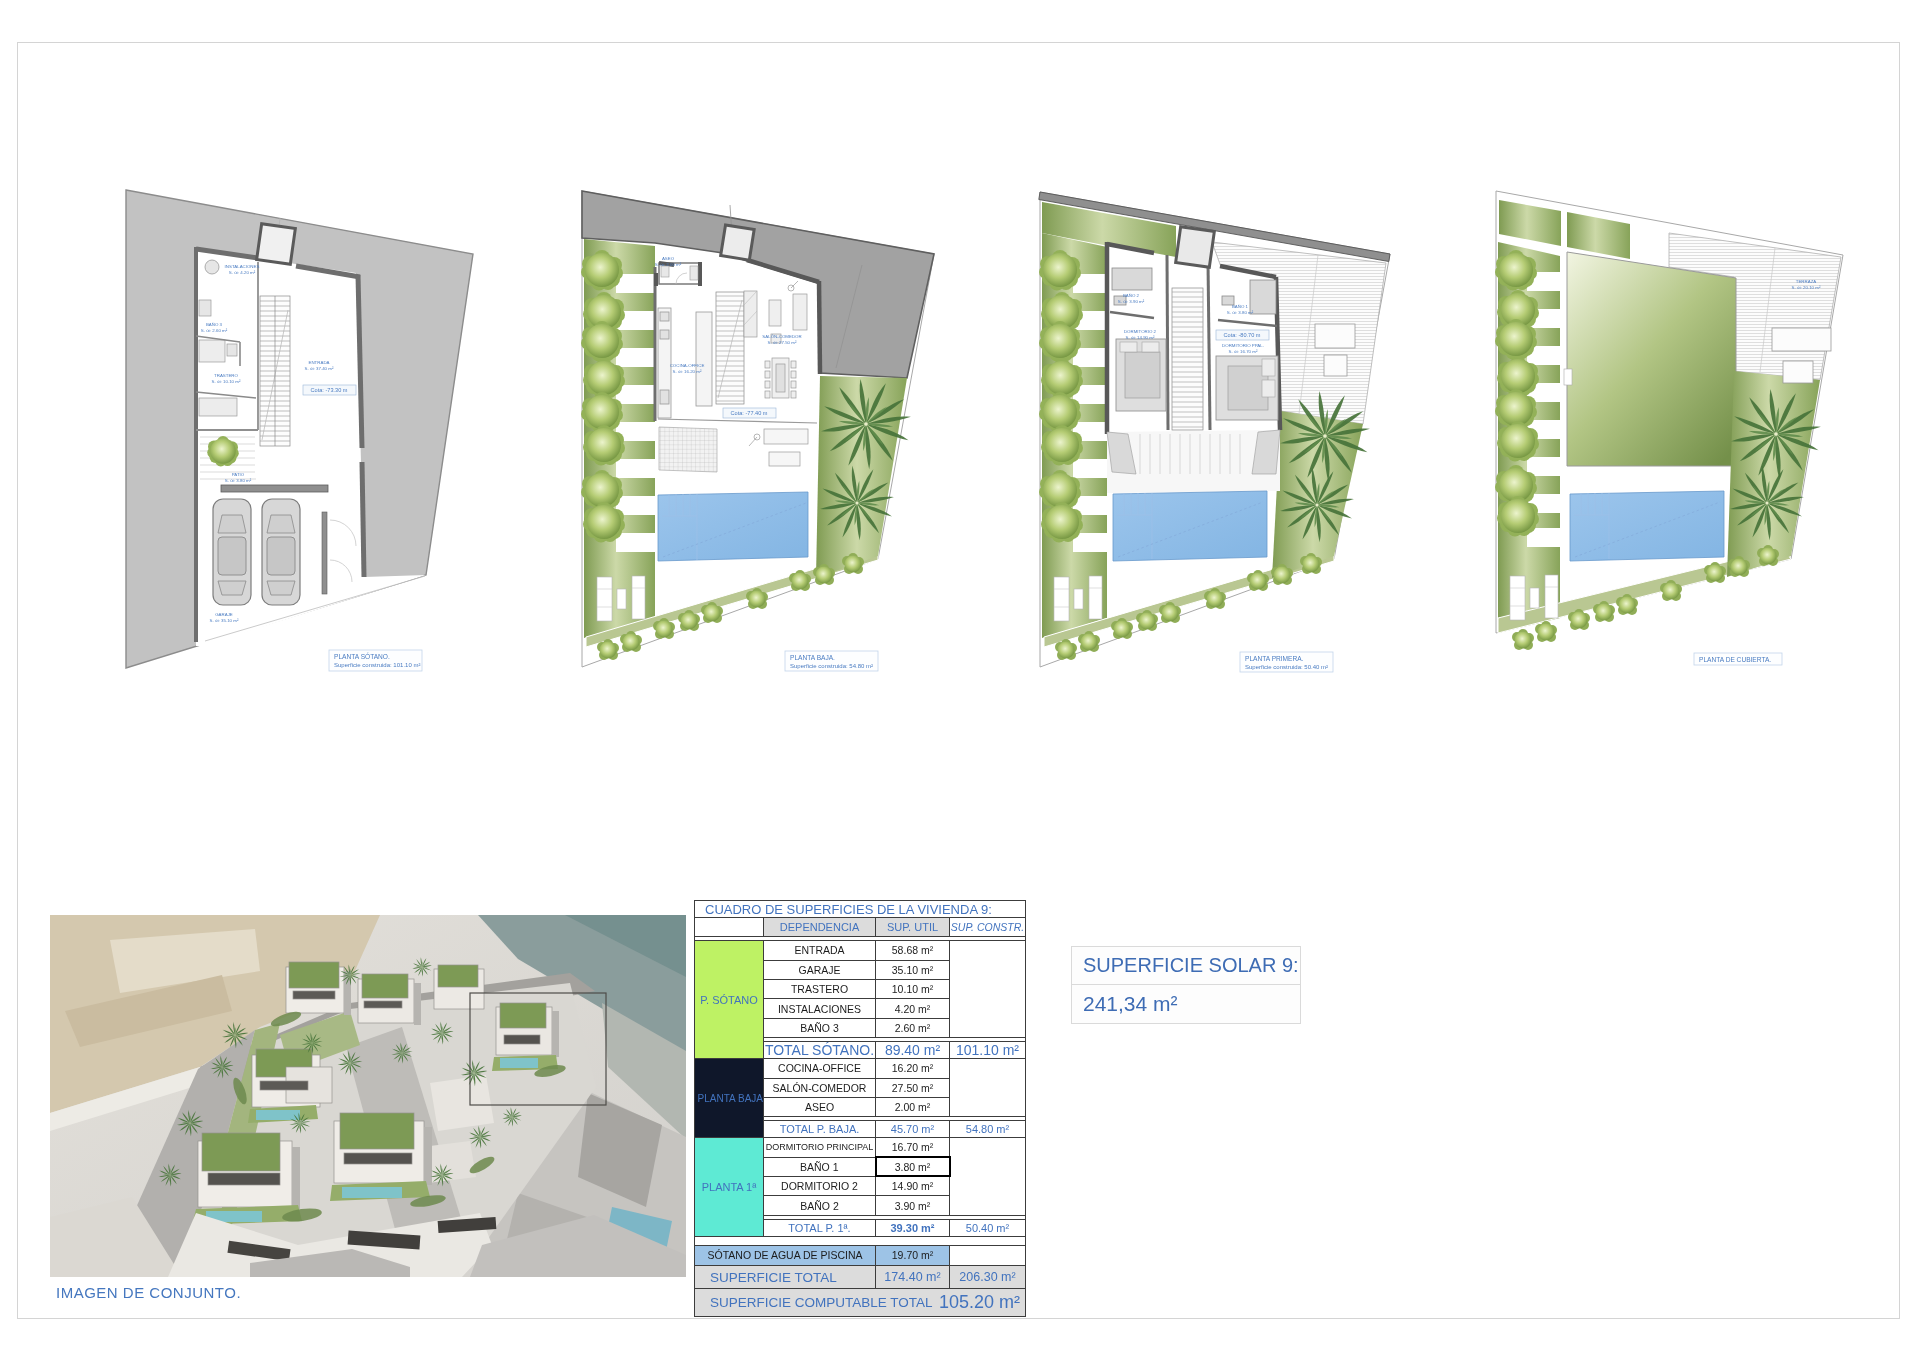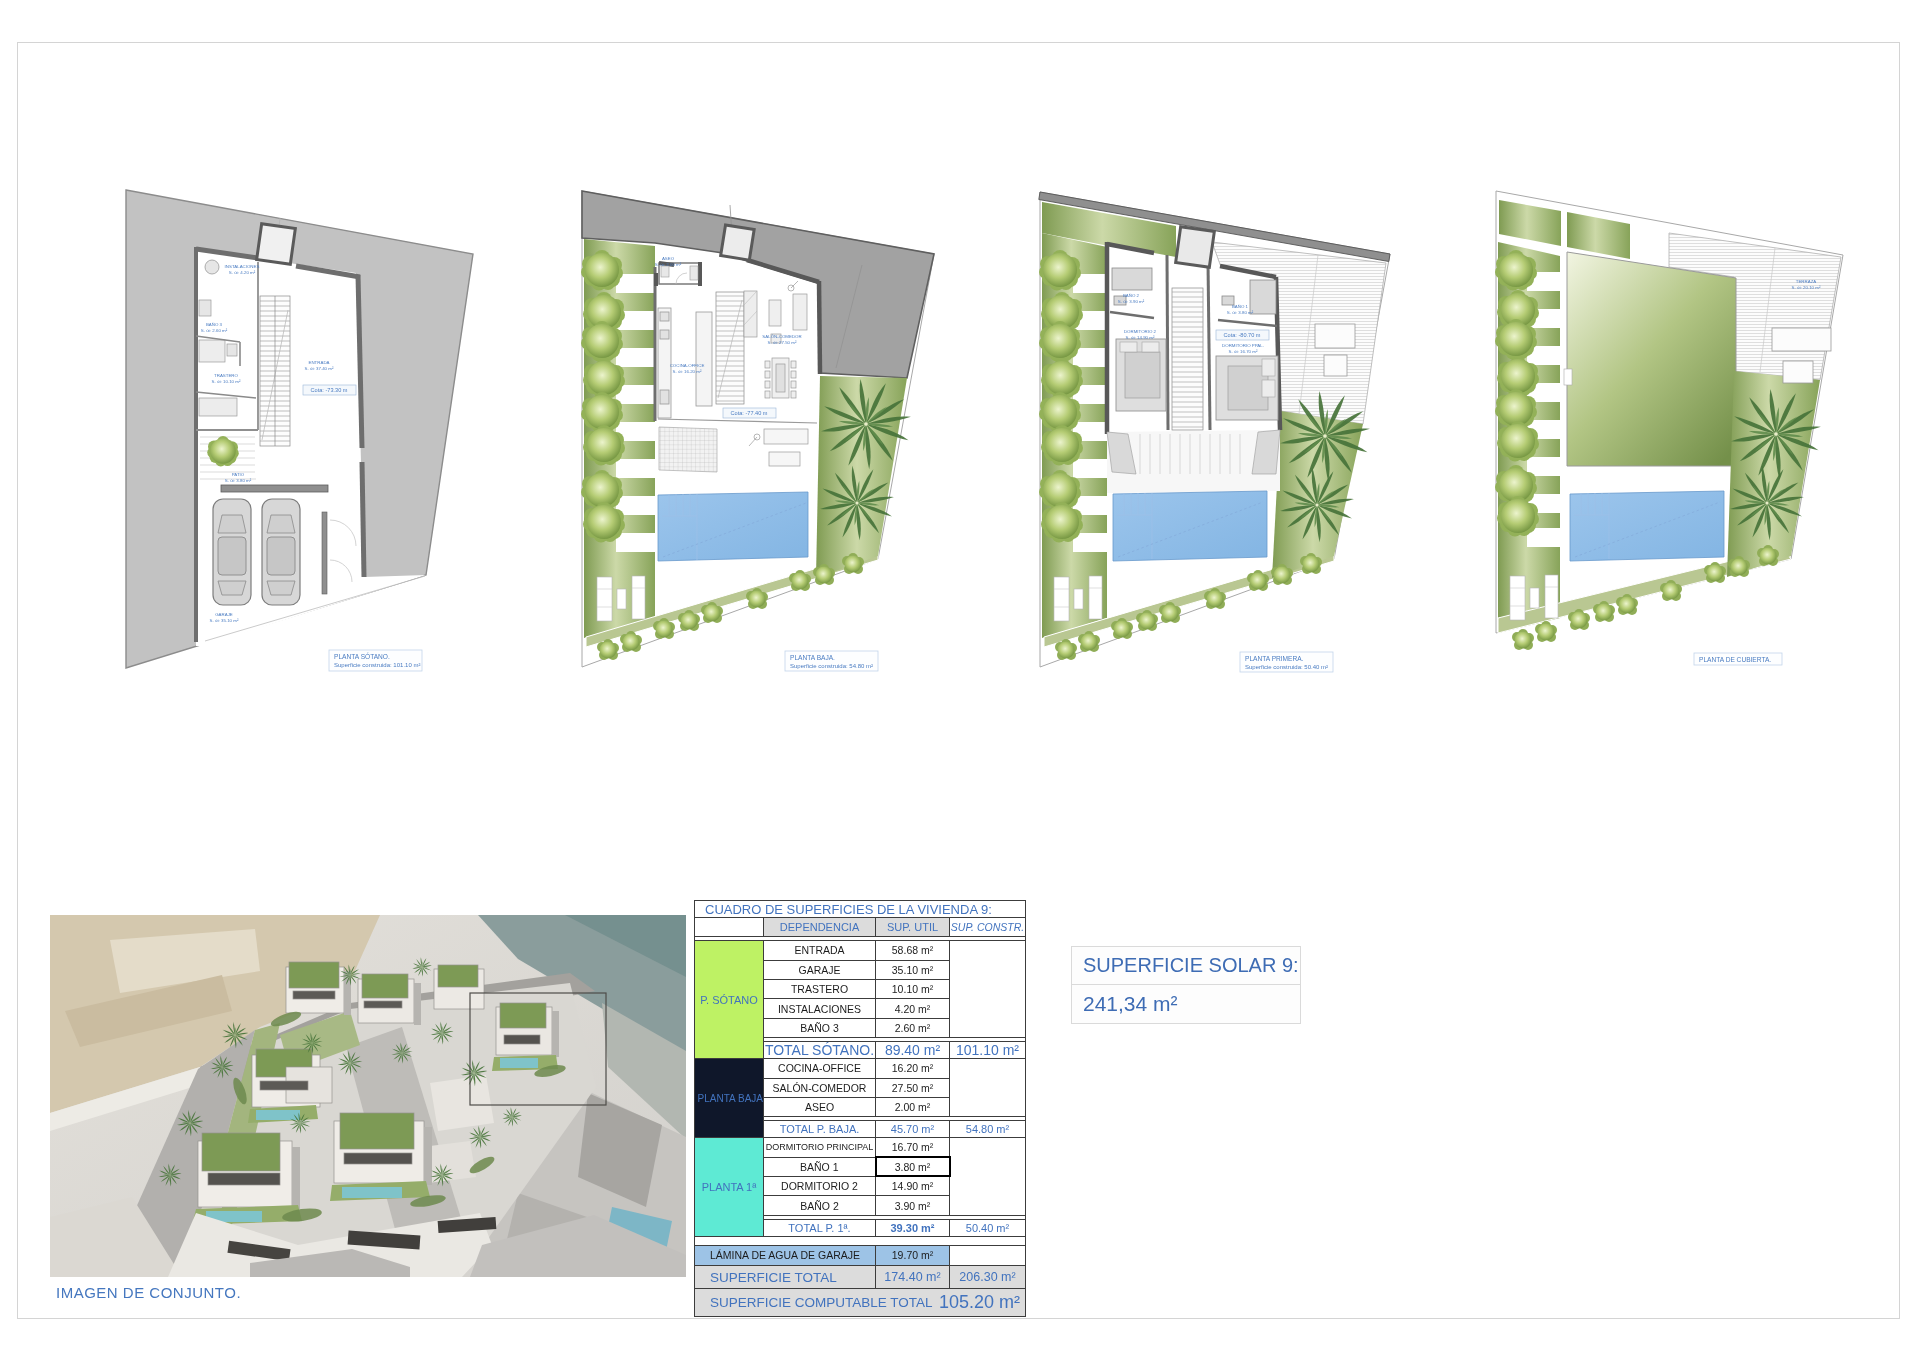--- a/index.html
+++ b/index.html
@@ -831,21 +831,21 @@
     <td style="border:1px solid #3c3c3c;">TOTAL P. 1ª.</td>
     <td style="border:1px solid #3c3c3c;font-weight:bold;">39.30 m²</td>
     <td style="border:1px solid #3c3c3c;">50.40 m²</td>
   </tr>
 
   <tr style="height:9.6px;">
           <td colspan="4" style="border-left:1px solid #3c3c3c;border-right:1px solid #3c3c3c;border-top:1px solid #3c3c3c;border-bottom:1px solid #3c3c3c;"></td>
         </tr>
 
   <tr style="height:19.4px;">
-    <td colspan="2" style="border:1px solid #3c3c3c;background:#9dc3e6;text-align:center;font-size:10.5px;">LÁMINA DE AGUA DE GARAJE</td>
+    <td colspan="2" style="border:1px solid #3c3c3c;background:#9dc3e6;text-align:center;font-size:10.5px;">SÓTANO DE AGUA DE PISCINA</td>
     <td style="border:1px solid #3c3c3c;background:#9dc3e6;text-align:center;font-size:10.5px;">19.70 m²</td>
     <td style="border:1px solid #3c3c3c;"></td>
   </tr>
 
   <tr style="height:23.8px;color:#4273be;">
     <td colspan="2" style="border:1px solid #3c3c3c;background:#dcdcdc;font-size:13.5px;padding-left:15px;">SUPERFICIE TOTAL</td>
     <td style="border:1px solid #3c3c3c;background:#dcdcdc;font-size:12.5px;text-align:center;">174.40 m²</td>
     <td style="border:1px solid #3c3c3c;background:#dcdcdc;font-size:12.5px;text-align:center;">206.30 m²</td>
   </tr>
 

